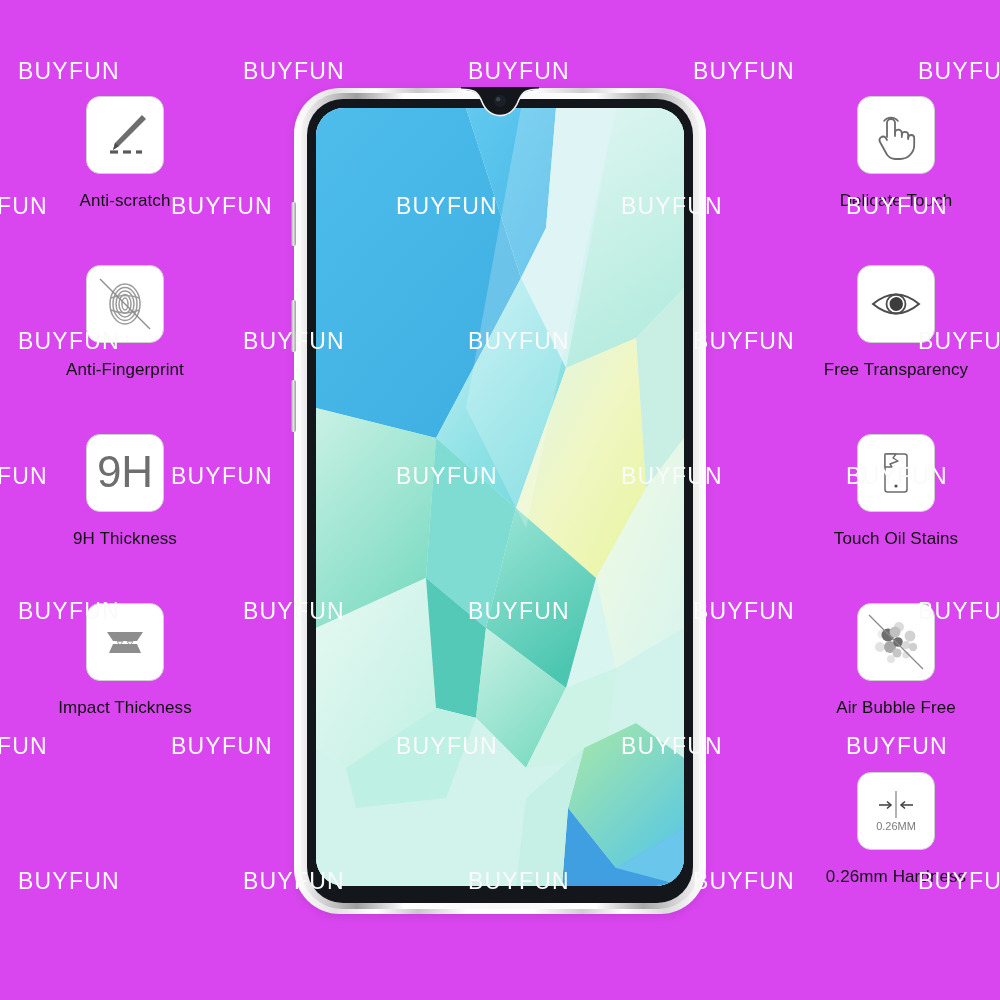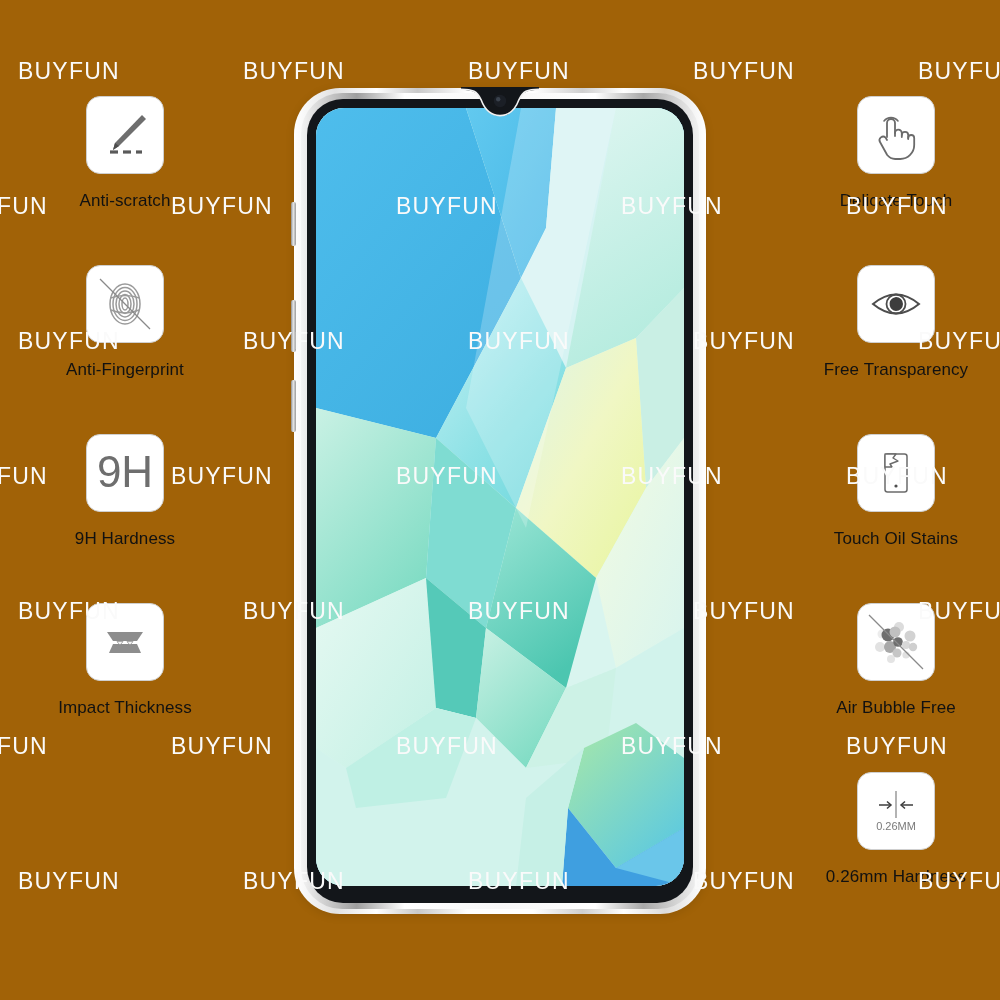--- a/index.html
+++ b/index.html
@@ -7,21 +7,21 @@
     padding: 0;
     background: #ffffff;
   }
   body {
     font-family: "Liberation Sans", sans-serif;
   }
   #page {
     position: relative;
     width: 1000px;
     height: 1000px;
-    background: #a16207;
+    background: #d946ef;
     overflow: hidden;
   }
 
   
   #watermark-layer {
     position: absolute;
     inset: 0;
     z-index: 5;
     pointer-events: none;
   }
@@ -233,21 +233,21 @@
       <div class="feature-label">Anti-Fingerprint</div>
     </div>
 
 
     <div class="feature-item">
       <div class="icon-box">
         <svg width="60" height="56" viewBox="0 0 60 56">
           <text class="hardness-text" x="30" y="42" text-anchor="middle">9H</text>
         </svg>
       </div>
-      <div class="feature-label">9H Hardness</div>
+      <div class="feature-label">9H Thickness</div>
     </div>
 
     <div class="feature-item">
       <div class="icon-box">
         <svg width="56" height="56" viewBox="0 0 56 56">
           <polygon points="16,27 40,27 46,18 10,18" fill="#8d8d8d"></polygon>
           <polygon points="12,39 44,39 40,30 16,30" fill="#8d8d8d"></polygon>
           <polygon points="20,27.6 26,27.6 23,31" fill="#ffffff" stroke="#8d8d8d" stroke-width="0.8"></polygon>
           <polygon points="30,27.6 36,27.6 33,31" fill="#ffffff" stroke="#8d8d8d" stroke-width="0.8"></polygon>
         </svg>

